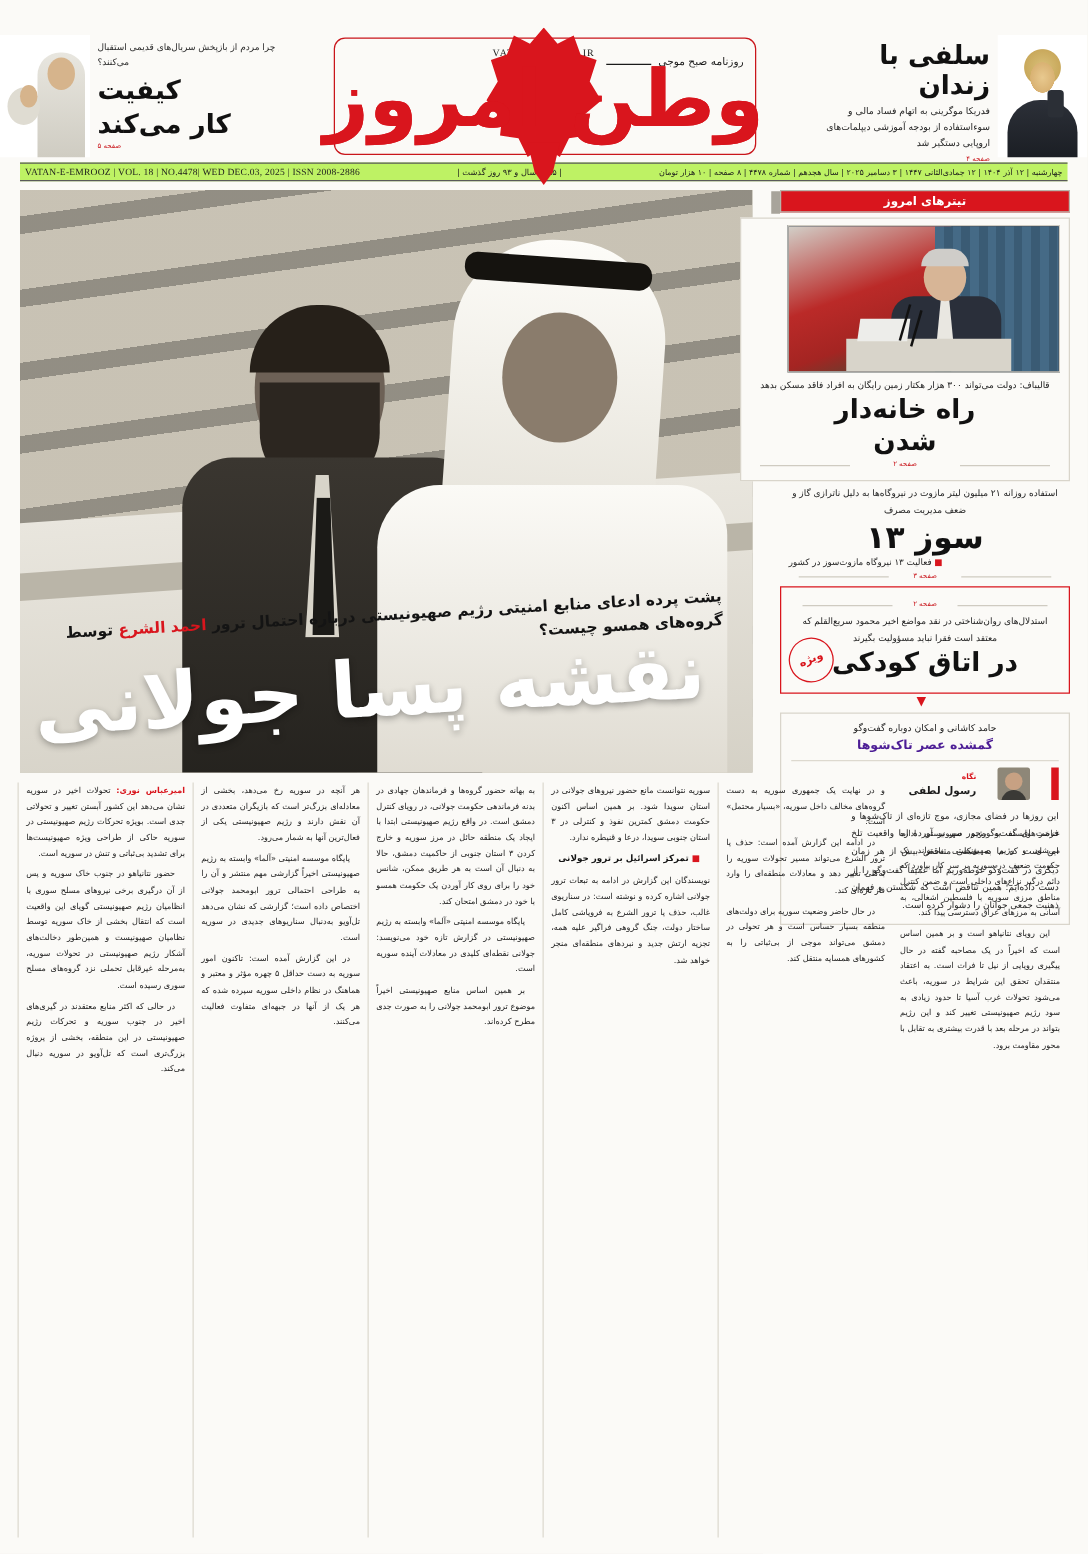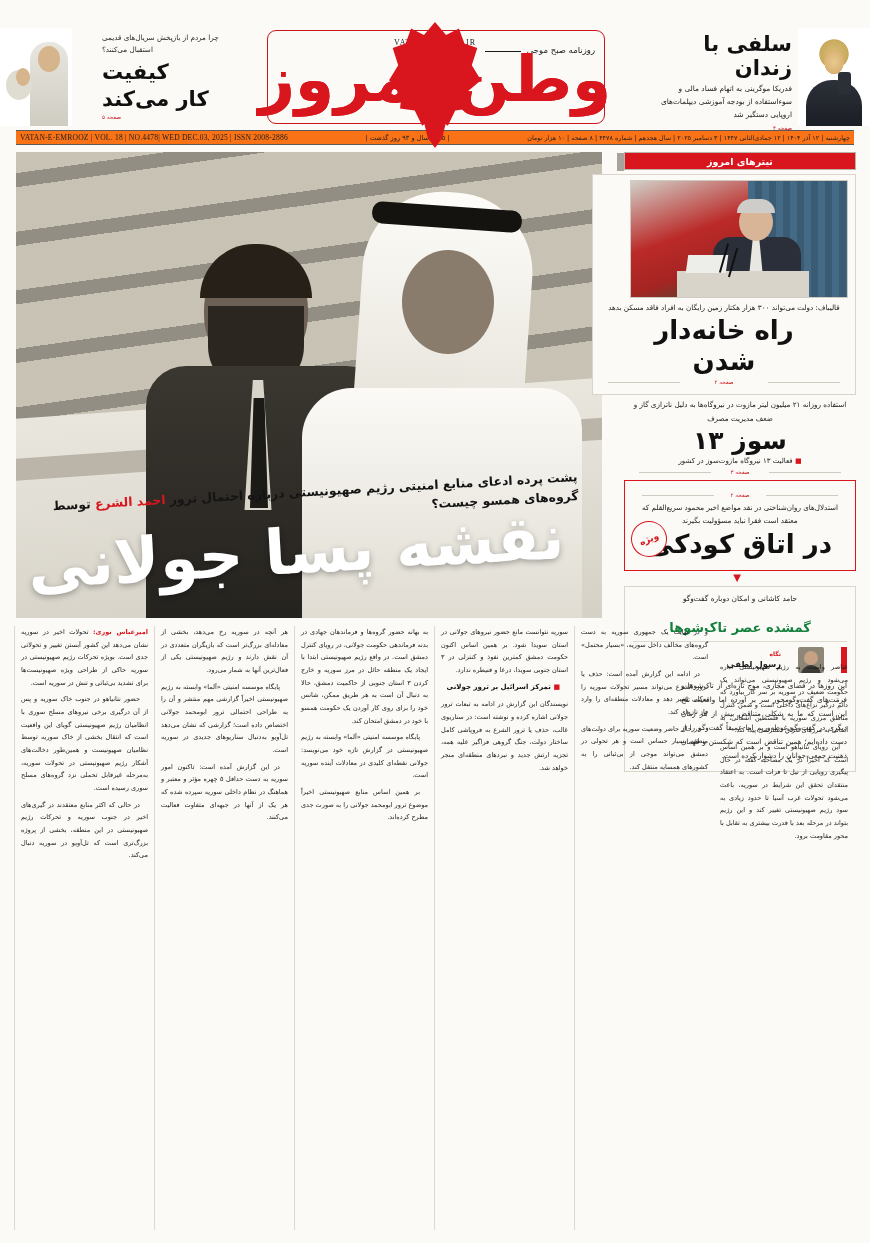--- a/index.html
+++ b/index.html
@@ -13,21 +13,21 @@
     position:absolute;inset:0;background:#fbfaf7;
   }
 
   
   .masthead{
     position:absolute;left:0;top:28px;width:870px;height:100px;
     display:flex;align-items:flex-start;justify-content:space-between;
   }
   .teaser{width:232px;position:relative;height:100px;}
   .teaser-left{display:flex;flex-direction:row;align-items:flex-start;}
-  .teaser-right{display:flex;flex-direction:row-reverse;align-items:flex-start;gap:24px;}
+  .teaser-right{display:flex;flex-direction:row-reverse;align-items:flex-start;}
   .teaser-photo{
     width:72px;height:98px;flex:0 0 72px;position:relative;overflow:hidden;
   }
   .ph-mog{
     width:72px;height:98px;
     background:
       radial-gradient(ellipse 16px 20px at 36px 34px,#e8c98f 0%,#d9b273 60%,rgba(217,178,115,0) 62%),
       radial-gradient(ellipse 26px 26px at 36px 26px,#d9c07a 0%,#c9a95c 55%,rgba(0,0,0,0) 58%),
       linear-gradient(#ffffff,#ffffff);
   }
@@ -98,21 +98,21 @@
     position:absolute;left:50%;transform:translateX(-50%);top:86px;width:26px;height:34px;
     background:#d9151d;z-index:1;border-radius:0 0 50% 50%;
     clip-path:polygon(0 0,100% 0,78% 70%,50% 100%,22% 70%);
   }
 
   
   .dateline{
     position:absolute;left:16px;top:130px;width:838px;height:15px;
     border-top:1px solid #5a5a5a;border-bottom:1px solid #5a5a5a;
     display:flex;align-items:center;justify-content:space-between;direction:ltr;
-    padding:0 4px;box-sizing:border-box;background:#f97316;
+    padding:0 4px;box-sizing:border-box;background:#bef264;
   }
   .dl-en{font-family:"Liberation Serif",serif;font-size:7.6px;color:#1c1c1c;letter-spacing:.2px;}
   .dl-mid{font-size:6.6px;color:#1c1c1c;direction:rtl;}
   .dl-fa{font-size:6.4px;color:#1c1c1c;direction:rtl;}
 
   
   .hero{
     position:absolute;left:16px;top:152px;width:586px;height:466px;overflow:hidden;
     background:#b9b3a6;
   }
@@ -259,26 +259,26 @@
   }
   .side-pagetag:before,.side-pagetag:after{
     content:"";position:absolute;top:3px;width:72px;height:1px;background:#cfcbc1;
   }
   .side-pagetag:before{right:8px;}
   .side-pagetag:after{left:8px;}
   .side-kicker{
     font-size:7.2px;line-height:1.85;color:#1c1c1c;text-align:center;margin:3px 0 2px 0;
   }
   .side-head{
-    font-size:26px;font-weight:bold;color:#111;line-height:1.08;text-align:center;
+    font-size:21px;font-weight:bold;color:#111;line-height:1.08;text-align:center;
     margin:2px 0 3px 0;letter-spacing:-.6px;
   }
   .side-head.sm{font-size:25px;}
   .side-bullet{
-    font-size:7px;color:#1c1c1c;text-align:center;margin:2px 0 0 0;
+    font-size:7px;color:#1c1c1c;text-align:left;margin:2px 0 0 0;
   }
   .side-bullet .sq{color:#d9151d;font-size:7px;}
 
   .side-block{width:232px;padding:0 7px;box-sizing:border-box;margin-top:2px;}
 
   .special{
     width:232px;border:1.4px solid #d9151d;box-sizing:border-box;margin-top:5px;
     padding:7px 9px 9px 9px;position:relative;background:#fbfaf7;
   }
   .special .stamp{
@@ -290,21 +290,21 @@
   .ornament{
     text-align:center;color:#d9151d;font-size:10px;line-height:6px;margin:4px 0 0 0;
   }
 
   .side-art{
     width:232px;border:1px solid #d9d5cb;box-sizing:border-box;margin-top:5px;
     padding:6px 8px 8px 8px;background:#fbfaf7;
   }
   .art-kicker{font-size:7.4px;color:#1c1c1c;text-align:center;line-height:1.6;}
   .art-head{
-    font-size:13px;font-weight:bold;color:#15803d;text-align:center;margin:15px 0 6px 0;
+    font-size:10px;font-weight:bold;color:#4c1d95;text-align:center;margin:3px 0 6px 0;
   }
   .art-author{
     display:flex;align-items:center;gap:17px;border-top:1px solid #ddd9cf;padding-top:5px;
   }
   .art-badge{width:6px;height:26px;background:#d9151d;flex:0 0 6px;}
   .art-avatar{
     width:26px;height:26px;background:#8e8778;border-radius:2px;position:relative;overflow:hidden;
   }
   .art-avatar:after{
     content:"";position:absolute;left:6px;top:4px;width:14px;height:14px;border-radius:50%;

